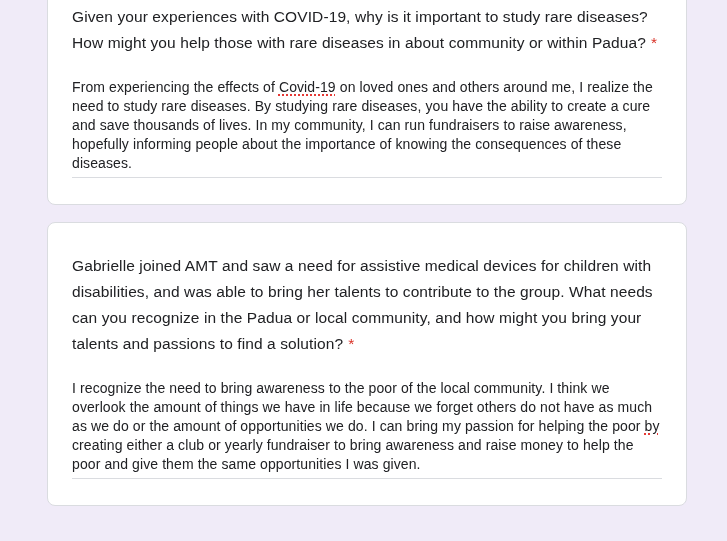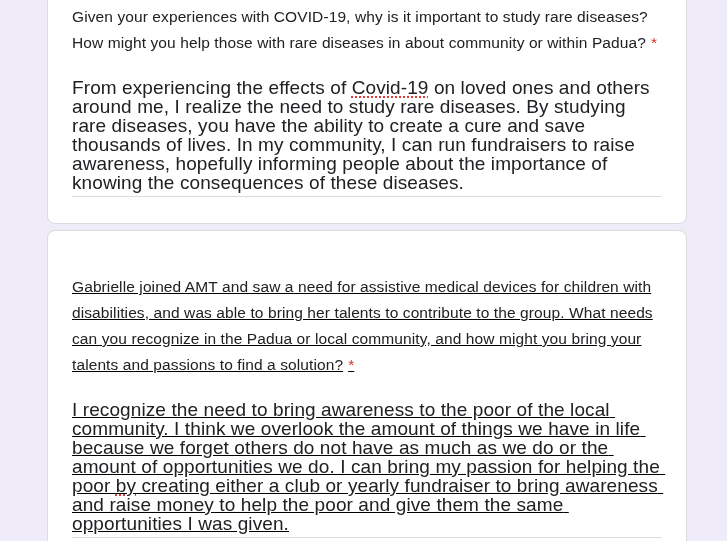--- a/index.html
+++ b/index.html
@@ -23,39 +23,38 @@
     width: 640px;
   }
   .card {
     background: #ffffff;
     border: 1px solid #dadce0;
     border-radius: 8px;
     padding: 24px 24px 26px 24px;
     width: 640px;
   }
   .card.second {
-    margin-top: 6px;
-    padding-top: 43px;
-    text-decoration: underline;
+    margin-top: 17px;
+    padding-top: 30px;
   }
   .q-title {
     font-size: 15.5px;
     line-height: 26px;
     letter-spacing: 0.1px;
     color: #202124;
     font-weight: 400;
   }
   .required-asterisk {
     color: #d93025;
     margin-left: 5px;
     font-size: 15.5px;
   }
   .answer {
     margin-top: 22px;
-    font-size: 19px;
+    font-size: 14px;
     line-height: 19px;
     letter-spacing: 0.1px;
     color: #202124;
     padding-bottom: 4px;
     border-bottom: 1px solid #dadce0;
     white-space: pre-wrap;
     cursor: text;
   }
   .flagged {
     text-decoration: underline;

